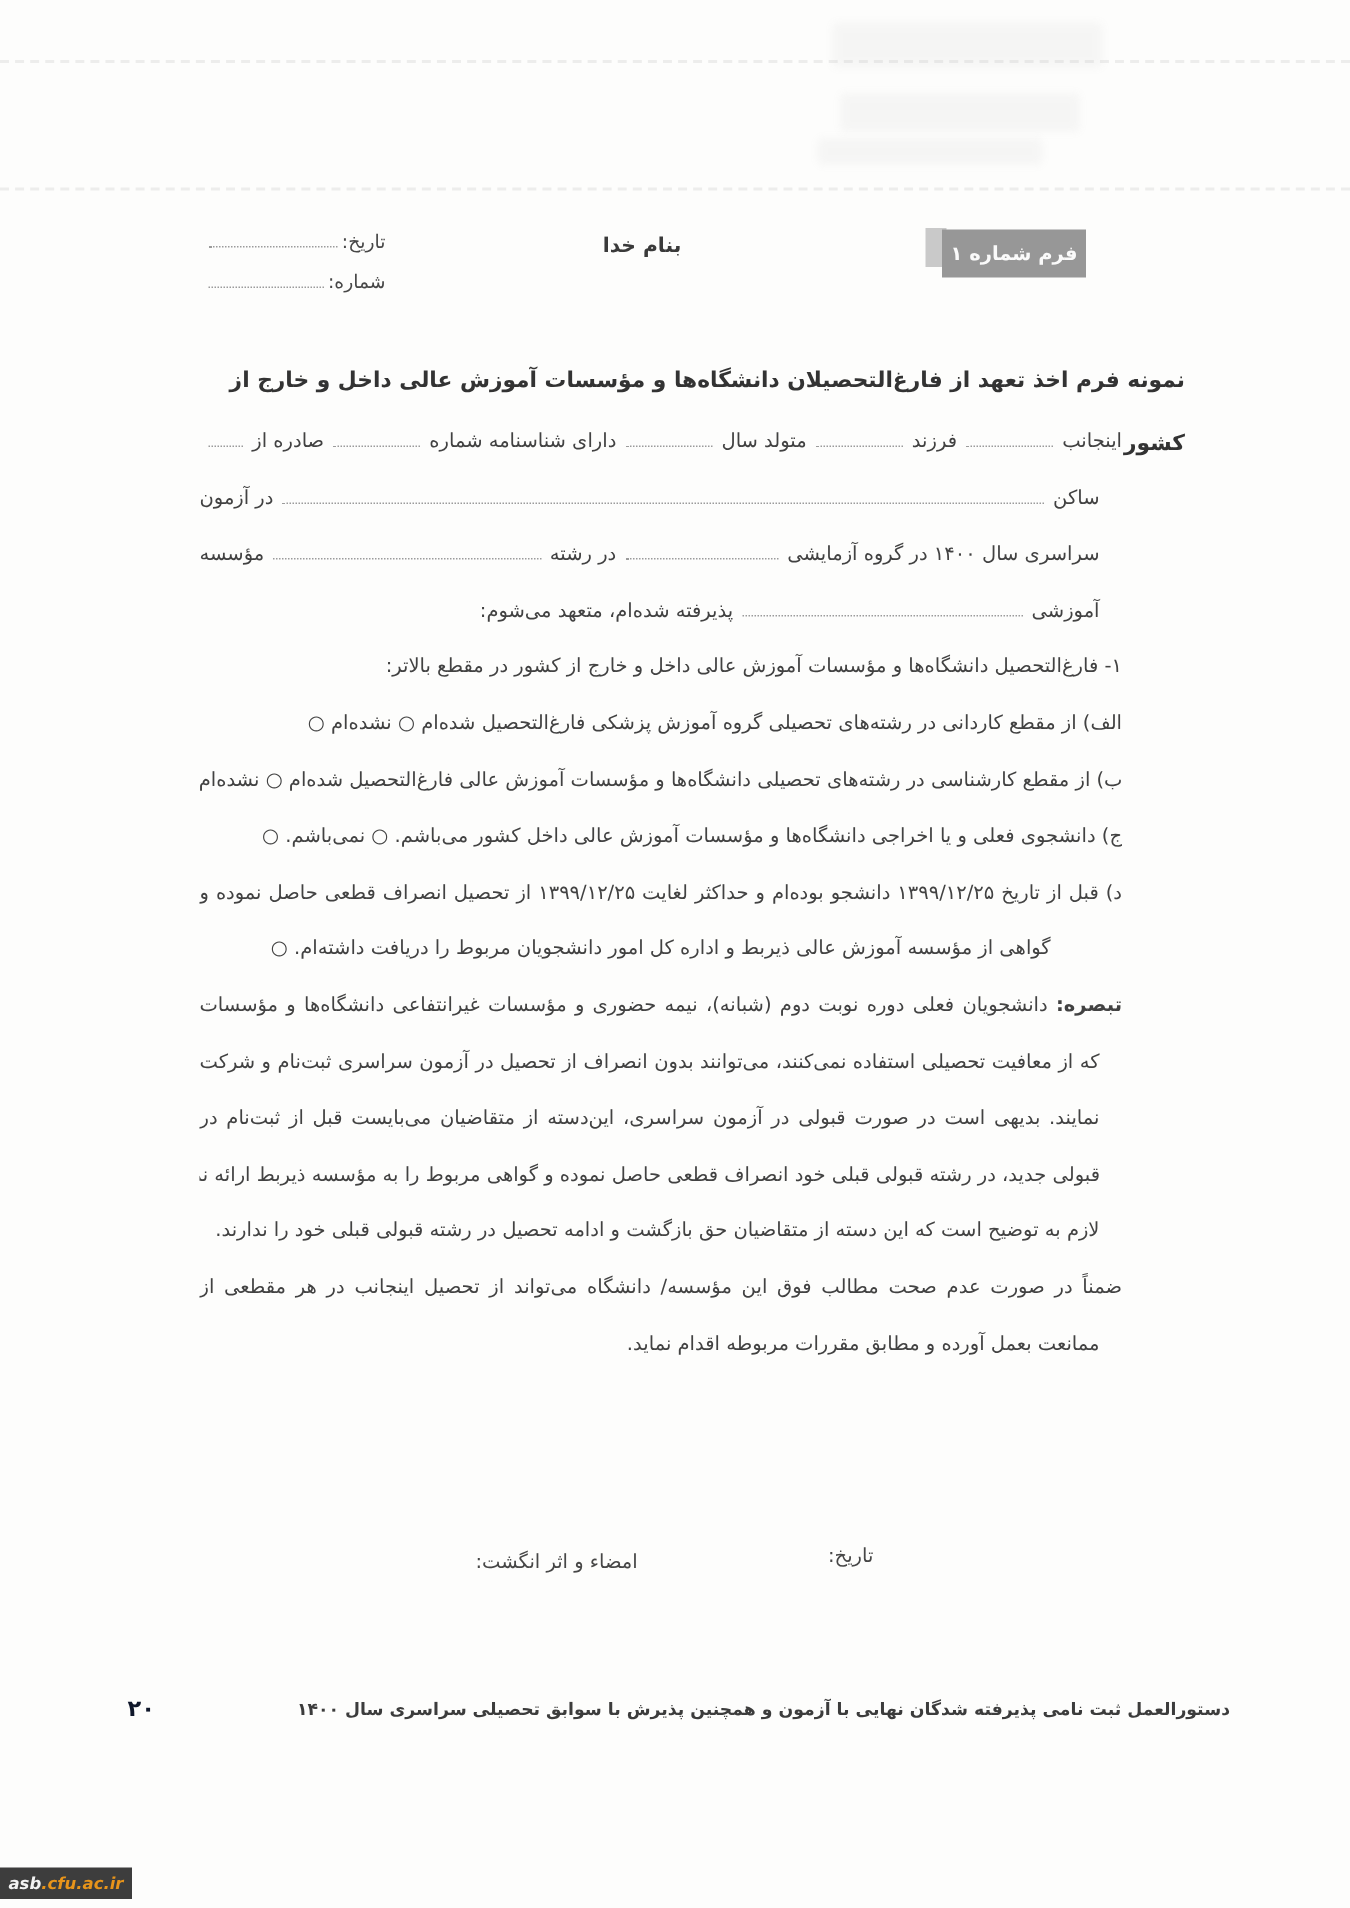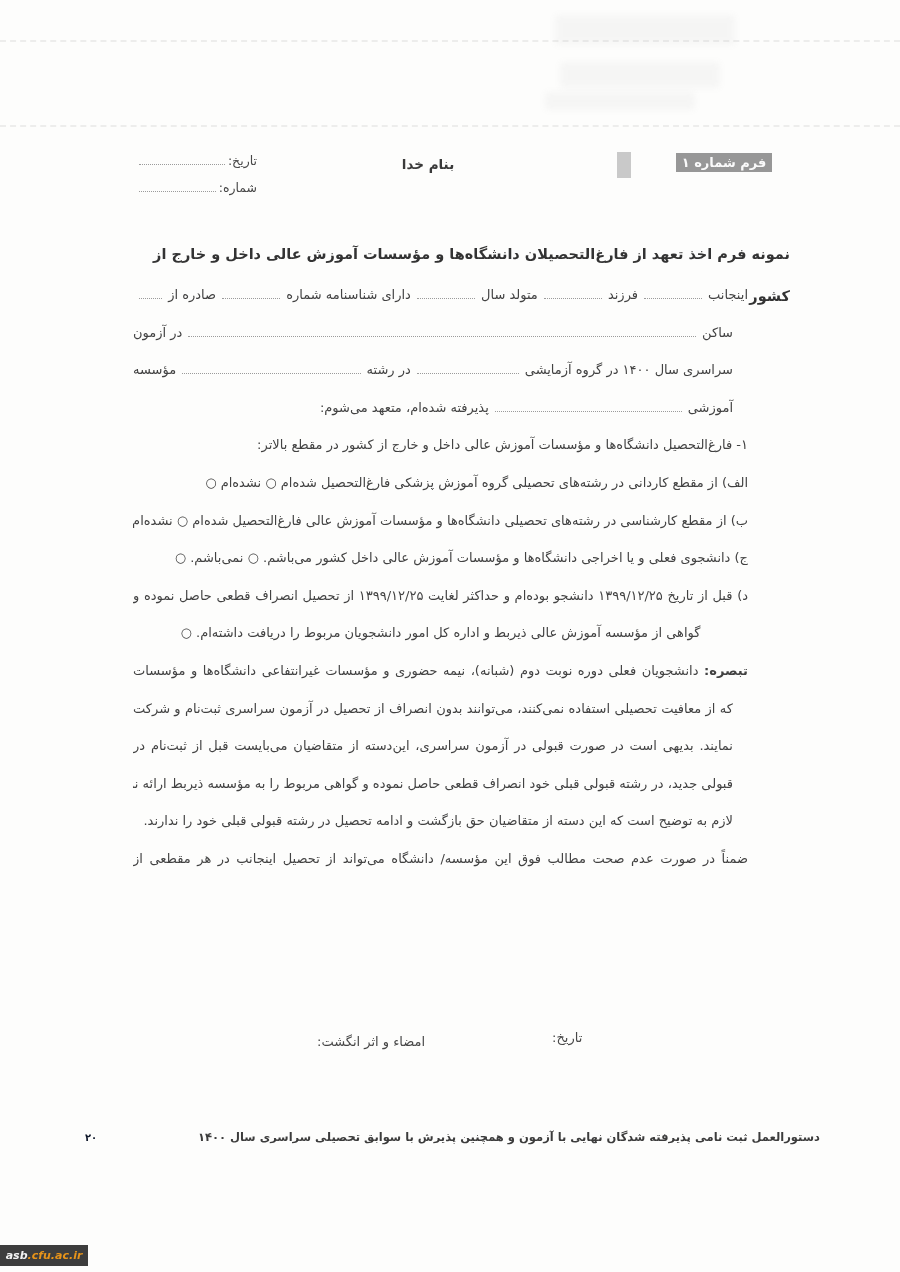--- a/index.html
+++ b/index.html
@@ -12,26 +12,25 @@
     font-family:"DejaVu Sans", sans-serif;
     color:#3f3f3f;
     direction:rtl;
   }
   
   .ghost{position:absolute;background:#9a9a9a;opacity:.07;filter:blur(3px);border-radius:3px;}
   .streak{position:absolute;height:0;border-top:2px dashed #aaa;opacity:.18;}
   
   .badge-shadow{position:absolute;left:617px;top:152px;width:14px;height:26px;background:#c9c9c9;}
   .badge{
-    position:absolute;left:628px;top:153px;width:96px;height:19px;
+    position:absolute;left:628px;top:153px;width:96px;height:32px;
     background:#979797;color:#fafafa;
     font-size:13px;font-weight:bold;
     display:flex;align-items:center;justify-content:center;
     letter-spacing:.5px;
-    margin-left:48px;
   }
   .bism{position:absolute;left:393px;top:156px;width:70px;text-align:center;font-weight:bold;font-size:13.5px;color:#3a3a3a;}
   .hfield{position:absolute;left:133px;width:124px;display:flex;direction:rtl;align-items:baseline;font-size:12.5px;color:#474747;}
   .hfield .dots{margin-right:3px;}
   .hf-date{top:153px;}
   .hf-num{top:180px;}
   
   .title{margin:233px 110px 0 110px;font-weight:bold;font-size:14.5px;color:#333;}
   .title div{height:42px;line-height:42px;}
   
@@ -46,21 +45,21 @@
   .b{font-weight:bold;}
   
   .sig-date{position:absolute;left:552px;top:1030px;font-size:13px;color:#474747;}
   .sig-sign{position:absolute;left:317px;top:1034px;font-size:13px;color:#474747;}
   
   .footer{
     position:absolute;left:85px;right:80px;top:1130px;
     display:flex;direction:rtl;align-items:center;justify-content:space-between;
   }
   .footer-text{font-size:11.5px;font-weight:bold;color:#3c3c3c;text-align:center;}
-  .page-num{font-size:10px;font-weight:bold;color:#0f172a;letter-spacing:4px;}
+  .page-num{font-size:15px;font-weight:bold;color:#0f172a;letter-spacing:4px;}
   
   .watermark{
     position:absolute;left:0;top:1245px;width:88px;height:21px;
     background:#3d3d3d;display:flex;align-items:center;justify-content:center;
     direction:ltr;font-style:italic;font-weight:bold;font-size:11px;
   }
   .wm-prefix{color:#f2f2f2;}
   .wm-suffix{color:#e8941a;}
 </style>
 </head>
@@ -126,20 +125,21 @@
       <div class="line right"><span>ب) از مقطع کارشناسی در رشته‌های تحصیلی دانشگاه‌ها و مؤسسات آموزش عالی فارغ‌التحصیل شده‌ام ○ نشده‌ام ○</span></div>
       <div class="line right"><span>ج) دانشجوی فعلی و یا اخراجی دانشگاه‌ها و مؤسسات آموزش عالی داخل کشور می‌باشم. ○ نمی‌باشم. ○</span></div>
       <div class="line just"><span>د) قبل از تاریخ ۱۳۹۹/۱۲/۲۵ دانشجو بوده‌ام و حداکثر لغایت ۱۳۹۹/۱۲/۲۵ از تحصیل انصراف قطعی حاصل نموده و</span></div>
       <div class="line center"><span>گواهی از مؤسسه آموزش عالی ذیربط و اداره کل امور دانشجویان مربوط را دریافت داشته‌ام. ○</span></div>
       <div class="line just"><span class="b">تبصره:</span><span> دانشجویان فعلی دوره نوبت دوم (شبانه)، نیمه حضوری و مؤسسات غیرانتفاعی دانشگاه‌ها و مؤسسات آموزش عالی</span></div>
       <div class="line just" style="padding-right: 15px;"><span>که از معافیت تحصیلی استفاده نمی‌کنند، می‌توانند بدون انصراف از تحصیل در آزمون سراسری ثبت‌نام و شرکت</span></div>
       <div class="line just" style="padding-right: 15px;"><span>نمایند. بدیهی است در صورت قبولی در آزمون سراسری، این‌دسته از متقاضیان می‌بایست قبل از ثبت‌نام در رشته</span></div>
       <div class="line right" style="padding-right: 15px;"><span>قبولی جدید، در رشته قبولی قبلی خود انصراف قطعی حاصل نموده و گواهی مربوط را به مؤسسه ذیربط ارائه نمایند.</span></div>
       <div class="line right" style="padding-right: 15px;"><span>لازم به توضیح است که این دسته از متقاضیان حق بازگشت و ادامه تحصیل در رشته قبولی قبلی خود را ندارند.</span></div>
       <div class="line just"><span>ضمناً در صورت عدم صحت مطالب فوق این مؤسسه/ دانشگاه می‌تواند از تحصیل اینجانب در هر مقطعی از تحصیل</span></div>
+      <div class="line right" style="padding-right: 15px;"><span>ممانعت بعمل آورده و مطابق مقررات مربوطه اقدام نماید.</span></div>
     </div>
 
   <div class="sig-date">تاریخ:</div>
   <div class="sig-sign">امضاء و اثر انگشت:</div>
 
   <div class="footer">
     <span class="footer-text">دستورالعمل ثبت نامی پذیرفته شدگان نهایی با آزمون و همچنین پذیرش با سوابق تحصیلی سراسری سال ۱۴۰۰</span>
     <span class="page-num">۲۰</span>
   </div>
 

